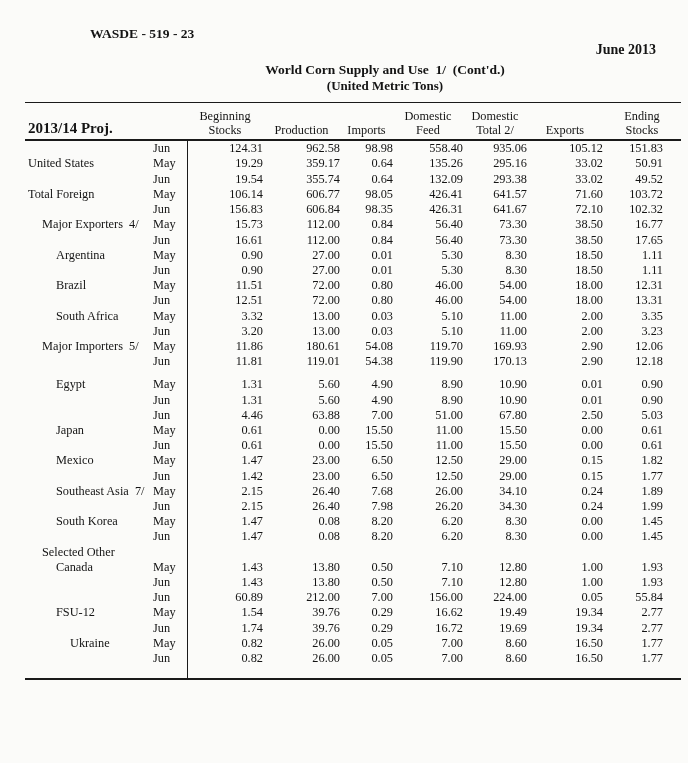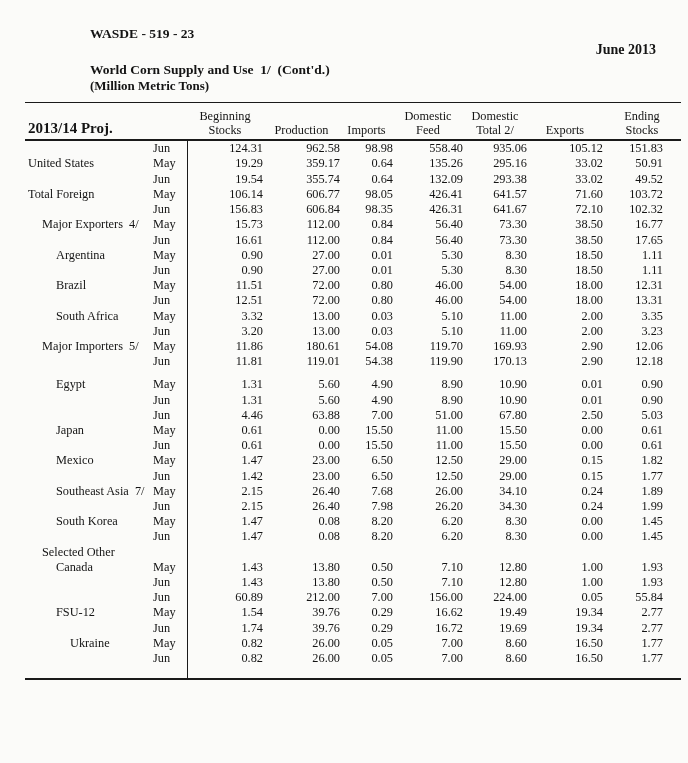--- a/index.html
+++ b/index.html
@@ -21,20 +21,21 @@
   }
   .report-code {
     position: absolute;
     top: 26px; left: 90px; width: 590px;
     font-weight: bold;
     font-size: 13.5px;
   }
   .title-block {
     position: absolute;
     top: 62px; left: 90px; width: 590px;
+    text-align: center;
     font-weight: bold;
     line-height: 1.22;
   }
   .title    { font-size: 13.5px; white-space: pre; }
   .subtitle { font-size: 13px; }
 
   table.wasde {
     position: absolute;
     top: 102px; left: 25px;
     width: 656px;
@@ -73,21 +74,21 @@
   tr.end-spacer-row td { height: 12px; line-height: 12px; }
 </style>
 </head>
 <body>
 
 <div class="page">
   <div class="issue-date">June 2013</div>
   <div class="report-code">WASDE - 519 - 23</div>
   <div class="title-block">
     <div class="title">World Corn Supply and Use  1/  (Cont'd.)</div>
-    <div class="subtitle">(Million Metric Tons)</div>
+    <div class="subtitle">(United Metric Tons)</div>
   </div>
 
   <table class="wasde">
     <colgroup>
       <col style="width:127px">
         <col style="width:35px">
       <col style="width:76px">
         <col style="width:77px">
         <col style="width:53px">
       <col style="width:70px">

